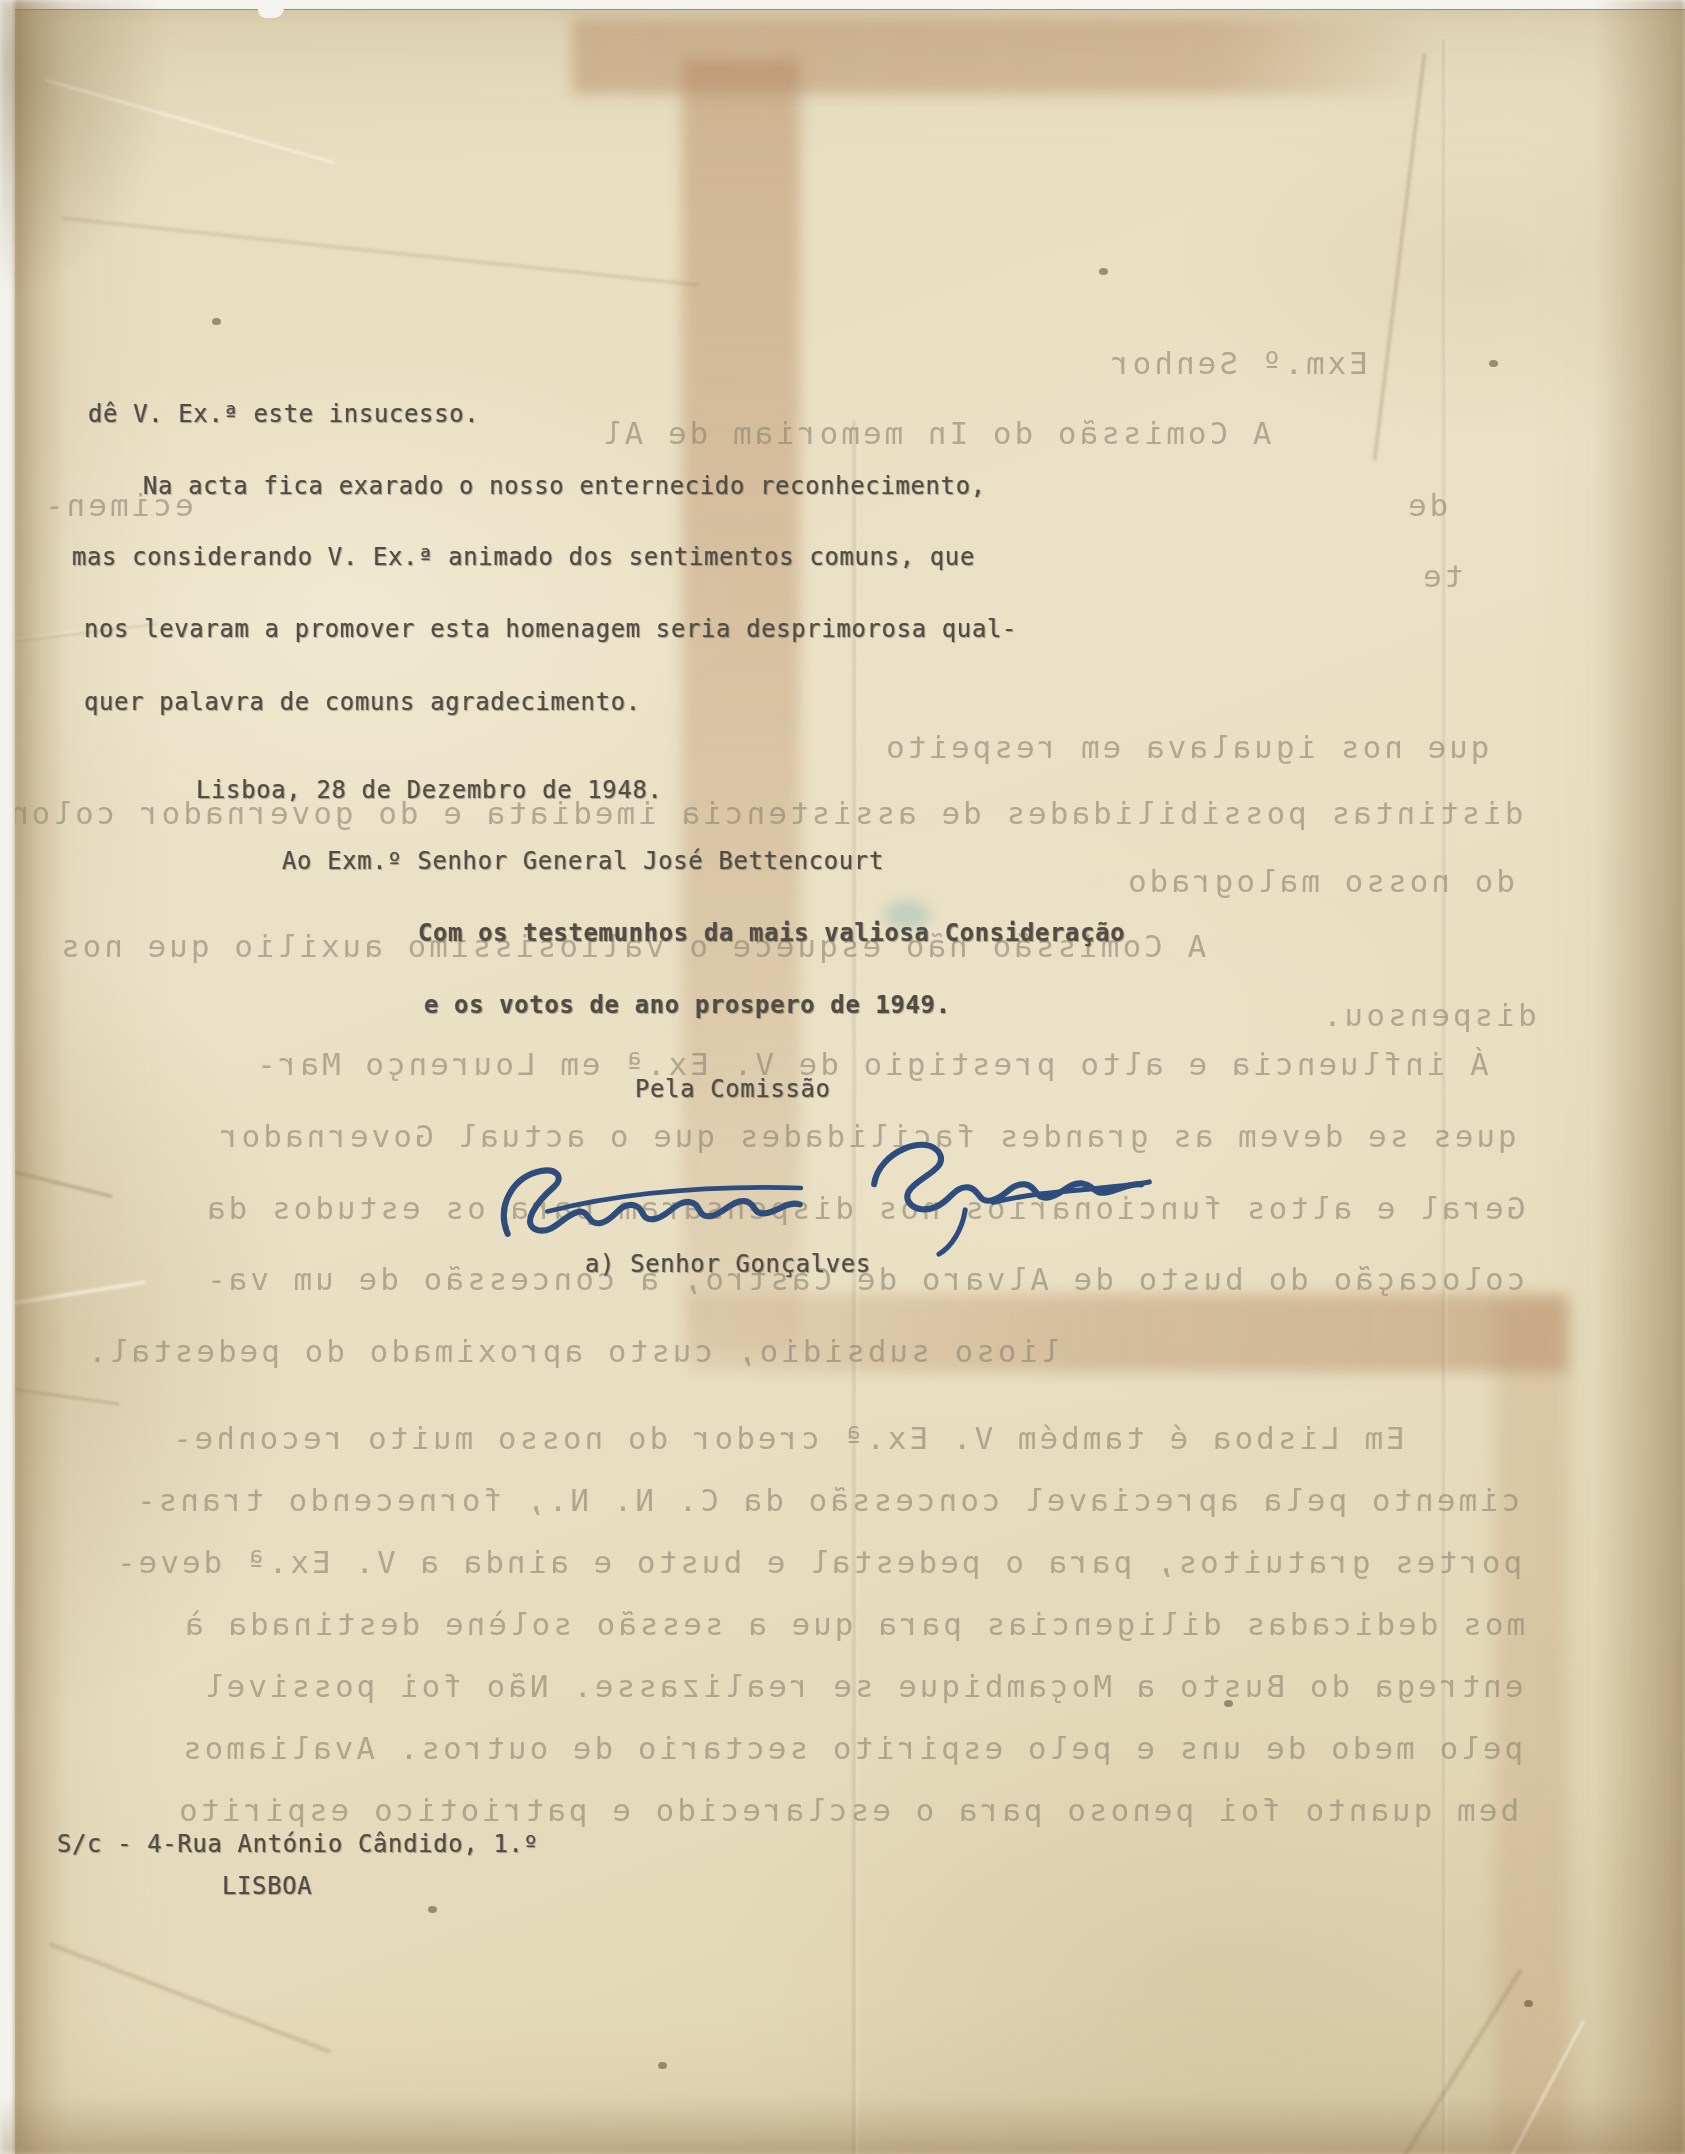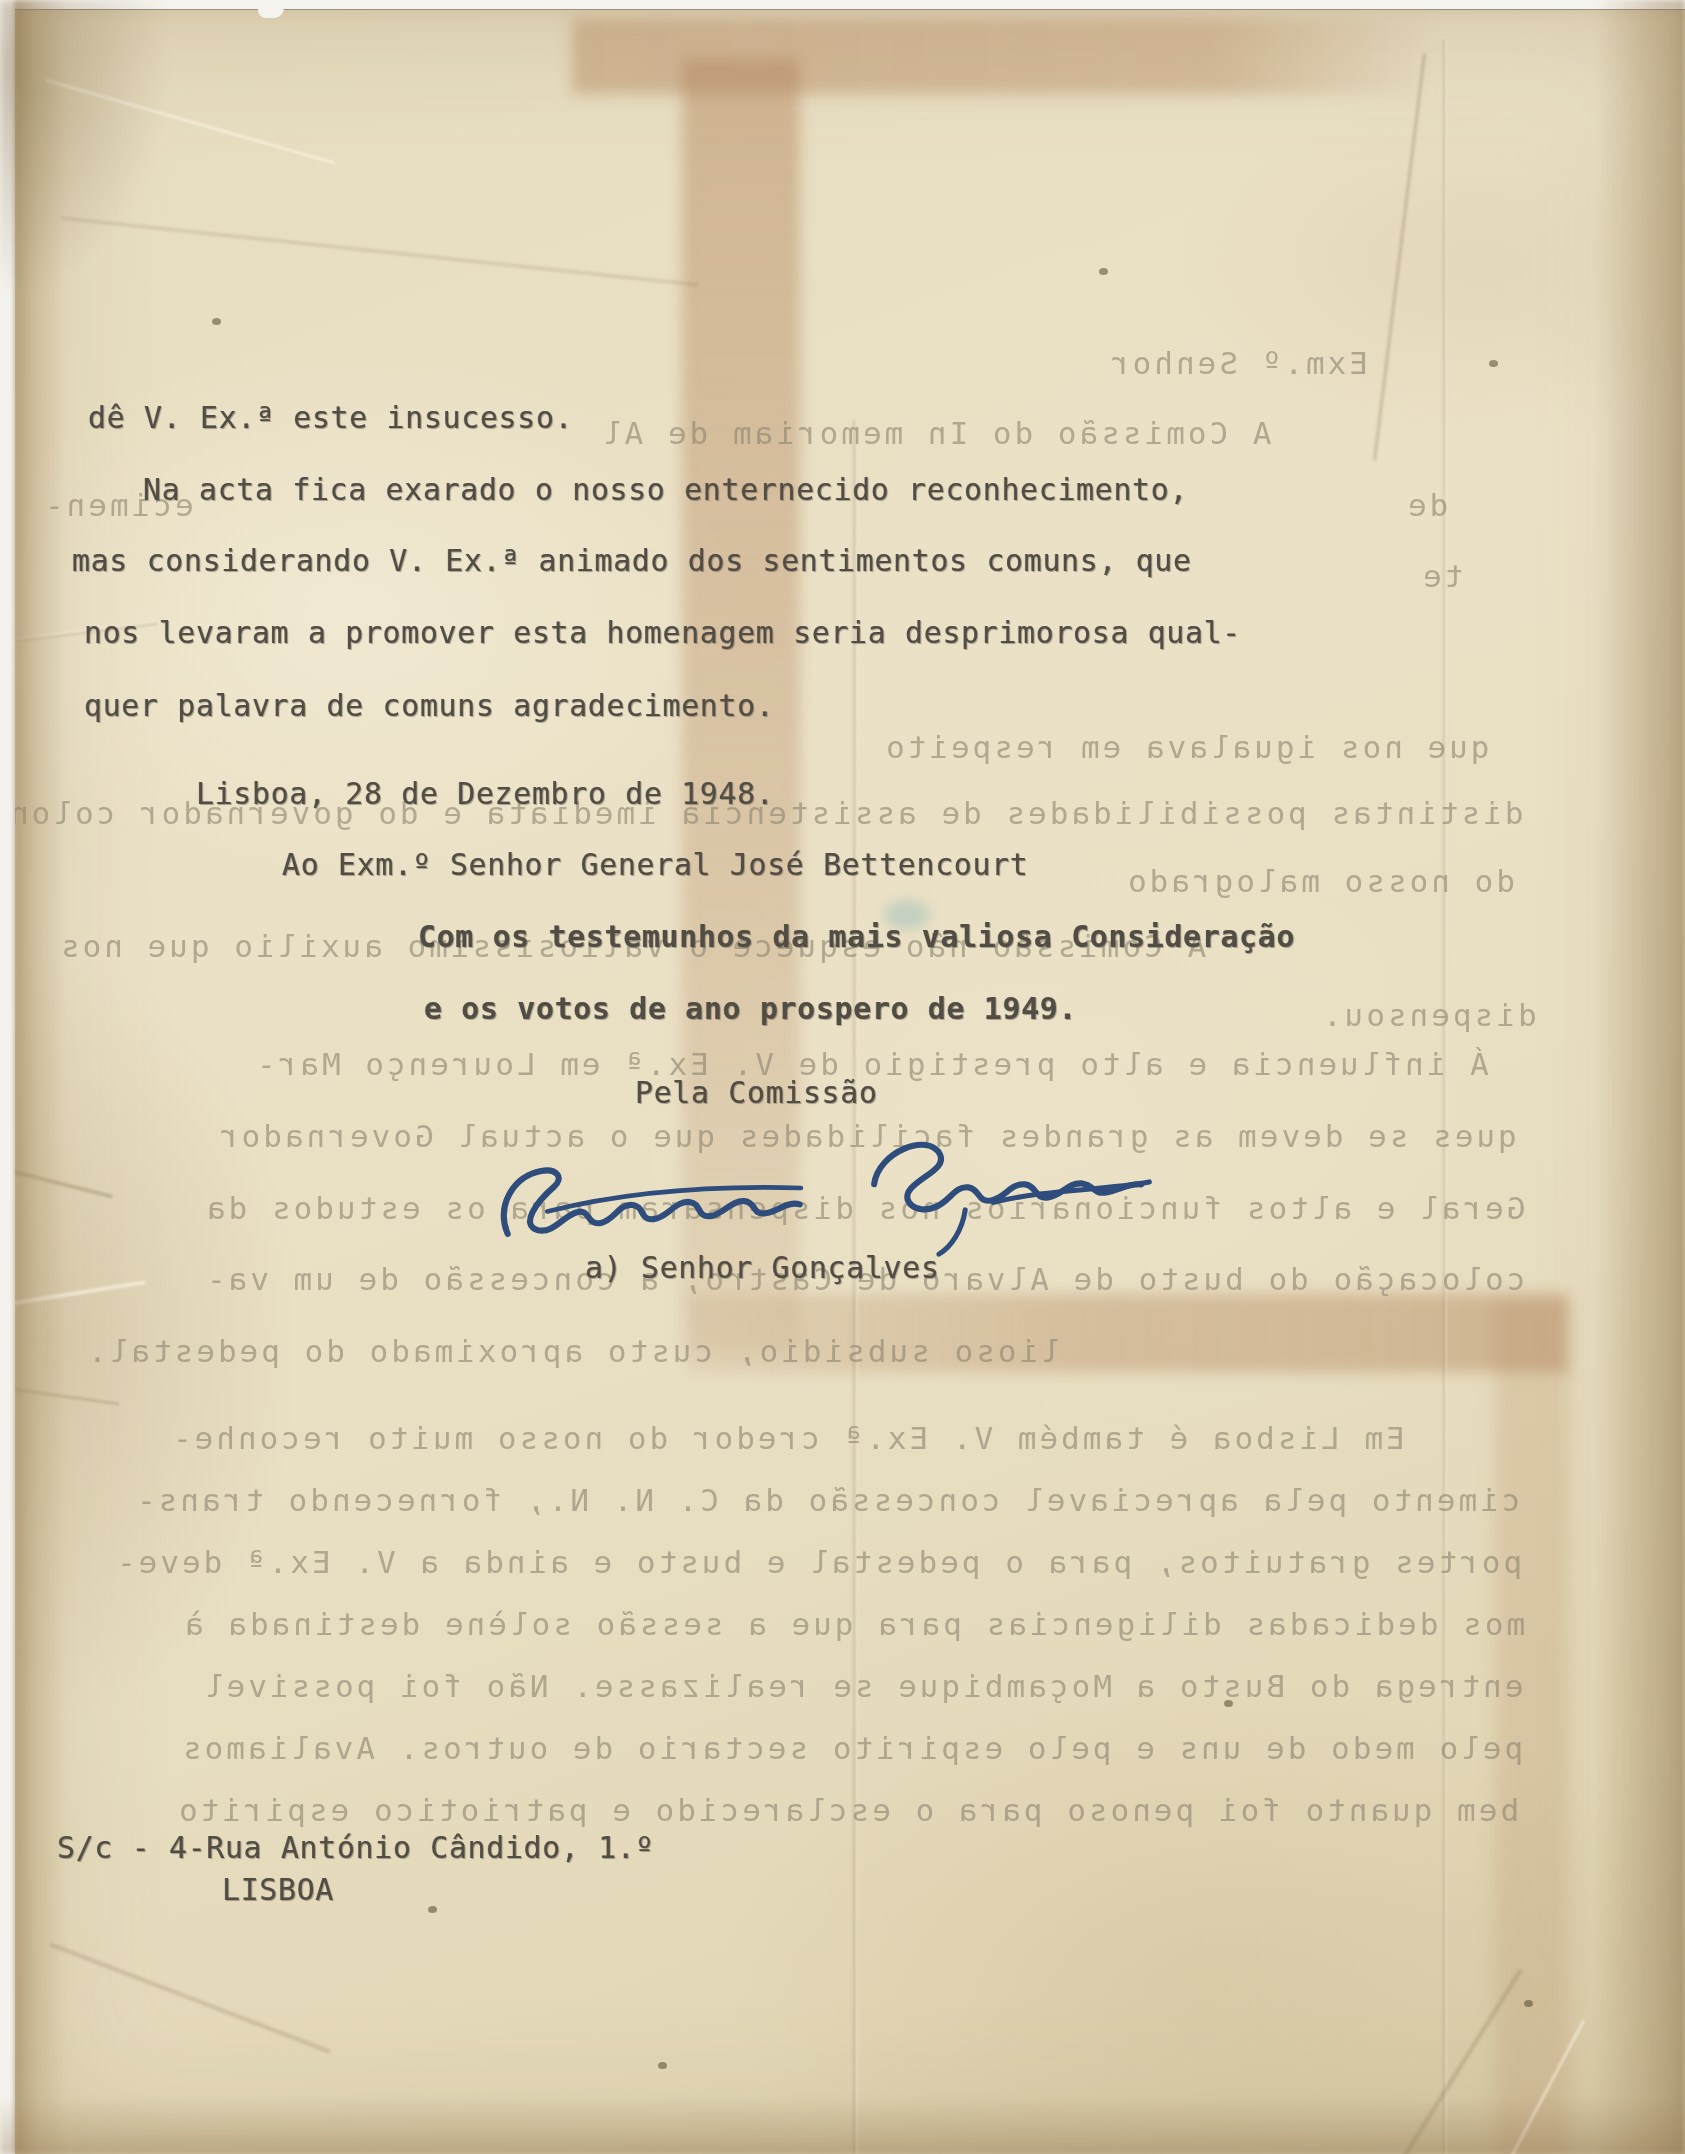--- a/index.html
+++ b/index.html
@@ -58,21 +58,21 @@
   .crease-b1{left:40px;top:1996px;width:300px;height:4px;background:rgba(130,108,72,.26);transform:rotate(21deg);filter:blur(1.5px);}
   .crease-br1{left:1450px;top:1950px;width:4px;height:260px;background:rgba(130,108,72,.28);transform:rotate(32deg);filter:blur(1.5px);}
   .crease-br2{left:1540px;top:2010px;width:3px;height:180px;background:rgba(255,250,235,.5);transform:rotate(28deg);filter:blur(1px);}
   
   .speck{position:absolute;width:9px;height:7px;border-radius:50%;background:rgba(86,72,48,.55);}
   .blue-smudge{position:absolute;left:884px;top:900px;width:46px;height:30px;border-radius:50%;
     background:rgba(110,168,180,.30);filter:blur(6px);}
   
   .typed-line{
     position:absolute;white-space:pre;color:var(--ink,#534e45);
-    font-size:30px;letter-spacing:.6px;
+    font-size:24px;letter-spacing:.6px;
     text-shadow:1px 1px .7px rgba(84,78,66,.45), -0.4px 0 .4px rgba(84,78,66,.35);
   }
   .mirror-line{
     position:absolute;white-space:pre;color:var(--bleed,#8e8672);
     font-size:31px;letter-spacing:3px;opacity:.62;
     transform:scaleX(-1);filter:blur(.4px);
   }
   .signature{position:absolute;left:488px;top:1120px;width:672px;height:160px;transform:rotate(-3deg);}
   .signature path{stroke:var(--sig,#2e4d7d);fill:none;stroke-linecap:round;stroke-linejoin:round;}
 </style>

